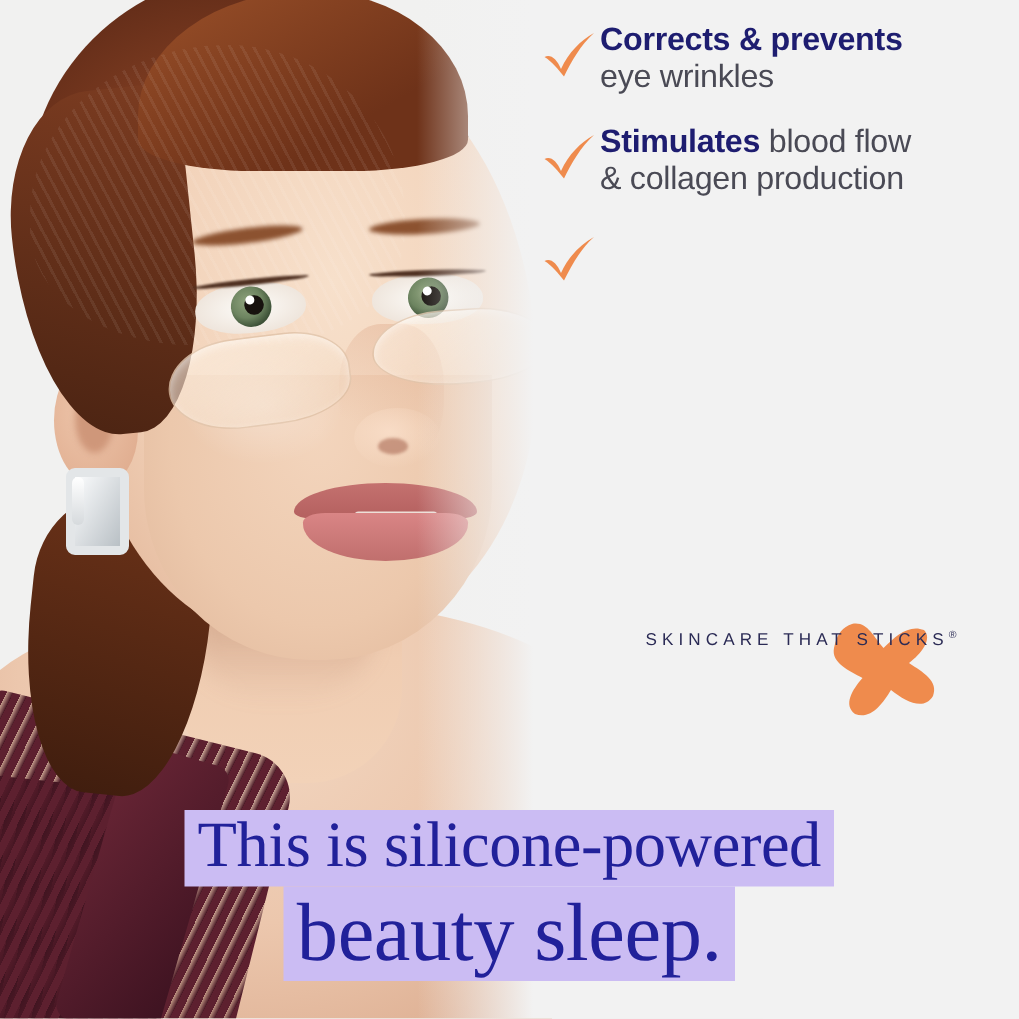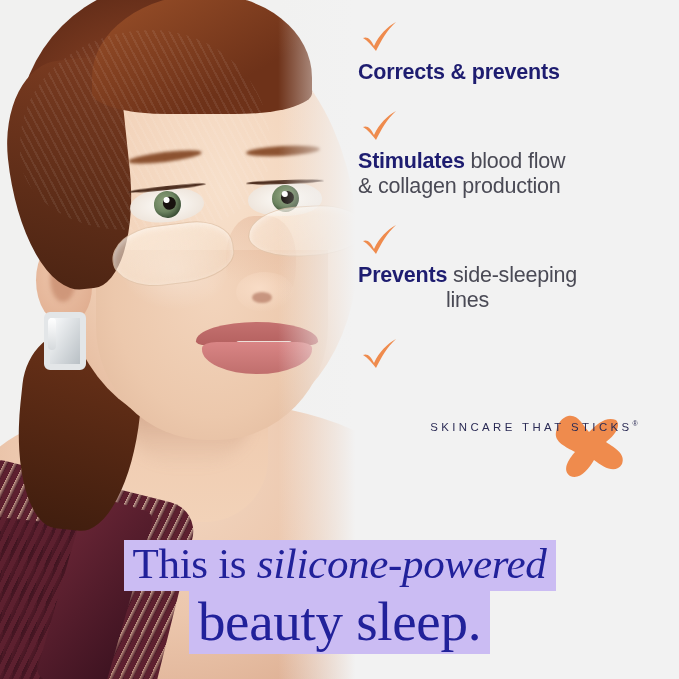--- a/index.html
+++ b/index.html
@@ -119,21 +119,21 @@
   .patch.l{left:112px;top:224px;width:120px;height:58px;
     border-radius:44% 40% 48% 46% / 60% 52% 50% 58%;transform:rotate(-7deg);}
   .patch.r{left:248px;top:206px;width:116px;height:48px;
     border-radius:42% 44% 46% 48% / 56% 56% 48% 48%;transform:rotate(-4deg);}
 
   .photo-fade{position:absolute;right:0;top:0;width:90px;height:679px;
     background:linear-gradient(90deg,rgba(242,242,242,0),#f2f2f2 86%);}
 
   
   .bullets{position:absolute;left:358px;top:12px;width:312px;}
-  .bullet{display:flex;align-items:flex-start;margin-bottom:16px;flex-direction:column;}
+  .bullet{display:flex;align-items:flex-start;margin-bottom:16px;}
   .check{flex:0 0 auto;width:42px;height:42px;margin-top:4px;}
   .btext{flex:1;padding-top:2px;line-height:1.16;letter-spacing:-.2px;}
   .b1{font-size:21.5px;font-weight:bold;color:#1e1d70;white-space:nowrap;}
   .b2{font-size:21.5px;font-weight:400;color:#4a4a55;text-align:center;}
   .sub{font-size:21.5px;color:#4a4a55;display:block;}
   .sub.center{text-align:center;}
 
   
   .logo{position:absolute;left:398px;top:382px;width:272px;height:100px;}
   .logo-blob{position:absolute;left:150px;top:28px;width:86px;height:72px;}
@@ -144,21 +144,21 @@
     font-size:11.4px;letter-spacing:3.4px;color:#2b2b55;}
   .logo-tag sup{font-size:7px;letter-spacing:0;vertical-align:super;}
 
   
   .banner{position:absolute;left:0;top:540px;width:679px;text-align:center;
     font-family:"Liberation Serif",serif;color:#21219a;}
   .bline{display:block;line-height:1.04;}
   .bline .hl{background:#cbbcf3;padding:2px 9px 4px;display:inline-block;
     font-size:43px;letter-spacing:-.3px;}
   .bline2 .hl{font-size:55px;}
-  .ital{font-style:italic;}
+  .ital{}
 </style>
 </head>
 <body>
 
 <div class="canvas">
 
   <div class="photo">
     <div class="photo-bg"></div>
     <div class="chest"></div>
     <div class="neck"></div>
@@ -217,46 +217,36 @@
   <div class="bullets">
 
     <div class="bullet">
       <span class="check">
         <svg viewBox="0 0 42 42" width="42" height="42">
             <path d="M5 22 C9 20 13 23 16 30 C21 19 29 11 38 6 C29 14 23 25 18 35 C14 30 10 25 5 22 Z" fill="#ef8b4d"></path>
           </svg>
       </span>
       <span class="btext">
         <span class="b1">Corrects &amp; prevents</span><span class="b2"></span>
+        <span class="sub">eye wrinkles</span>
       </span>
     </div>
 
     <div class="bullet">
       <span class="check">
         <svg viewBox="0 0 42 42" width="42" height="42">
             <path d="M5 22 C9 20 13 23 16 30 C21 19 29 11 38 6 C29 14 23 25 18 35 C14 30 10 25 5 22 Z" fill="#ef8b4d"></path>
           </svg>
       </span>
       <span class="btext">
         <span class="b1">Stimulates</span><span class="b2"> blood flow</span>
         <span class="sub">&amp; collagen production</span>
       </span>
     </div>
 
-    <div class="bullet">
-      <span class="check">
-        <svg viewBox="0 0 42 42" width="42" height="42">
-            <path d="M5 22 C9 20 13 23 16 30 C21 19 29 11 38 6 C29 14 23 25 18 35 C14 30 10 25 5 22 Z" fill="#ef8b4d"></path>
-          </svg>
-      </span>
-      <span class="btext">
-        <span class="b1">Prevents</span><span class="b2"> side-sleeping</span>
-        <span class="sub center">lines</span>
-      </span>
-    </div>
 
     <div class="bullet">
       <span class="check">
         <svg viewBox="0 0 42 42" width="42" height="42">
             <path d="M5 22 C9 20 13 23 16 30 C21 19 29 11 38 6 C29 14 23 25 18 35 C14 30 10 25 5 22 Z" fill="#ef8b4d"></path>
           </svg>
       </span>
     </div>
 
   </div>

